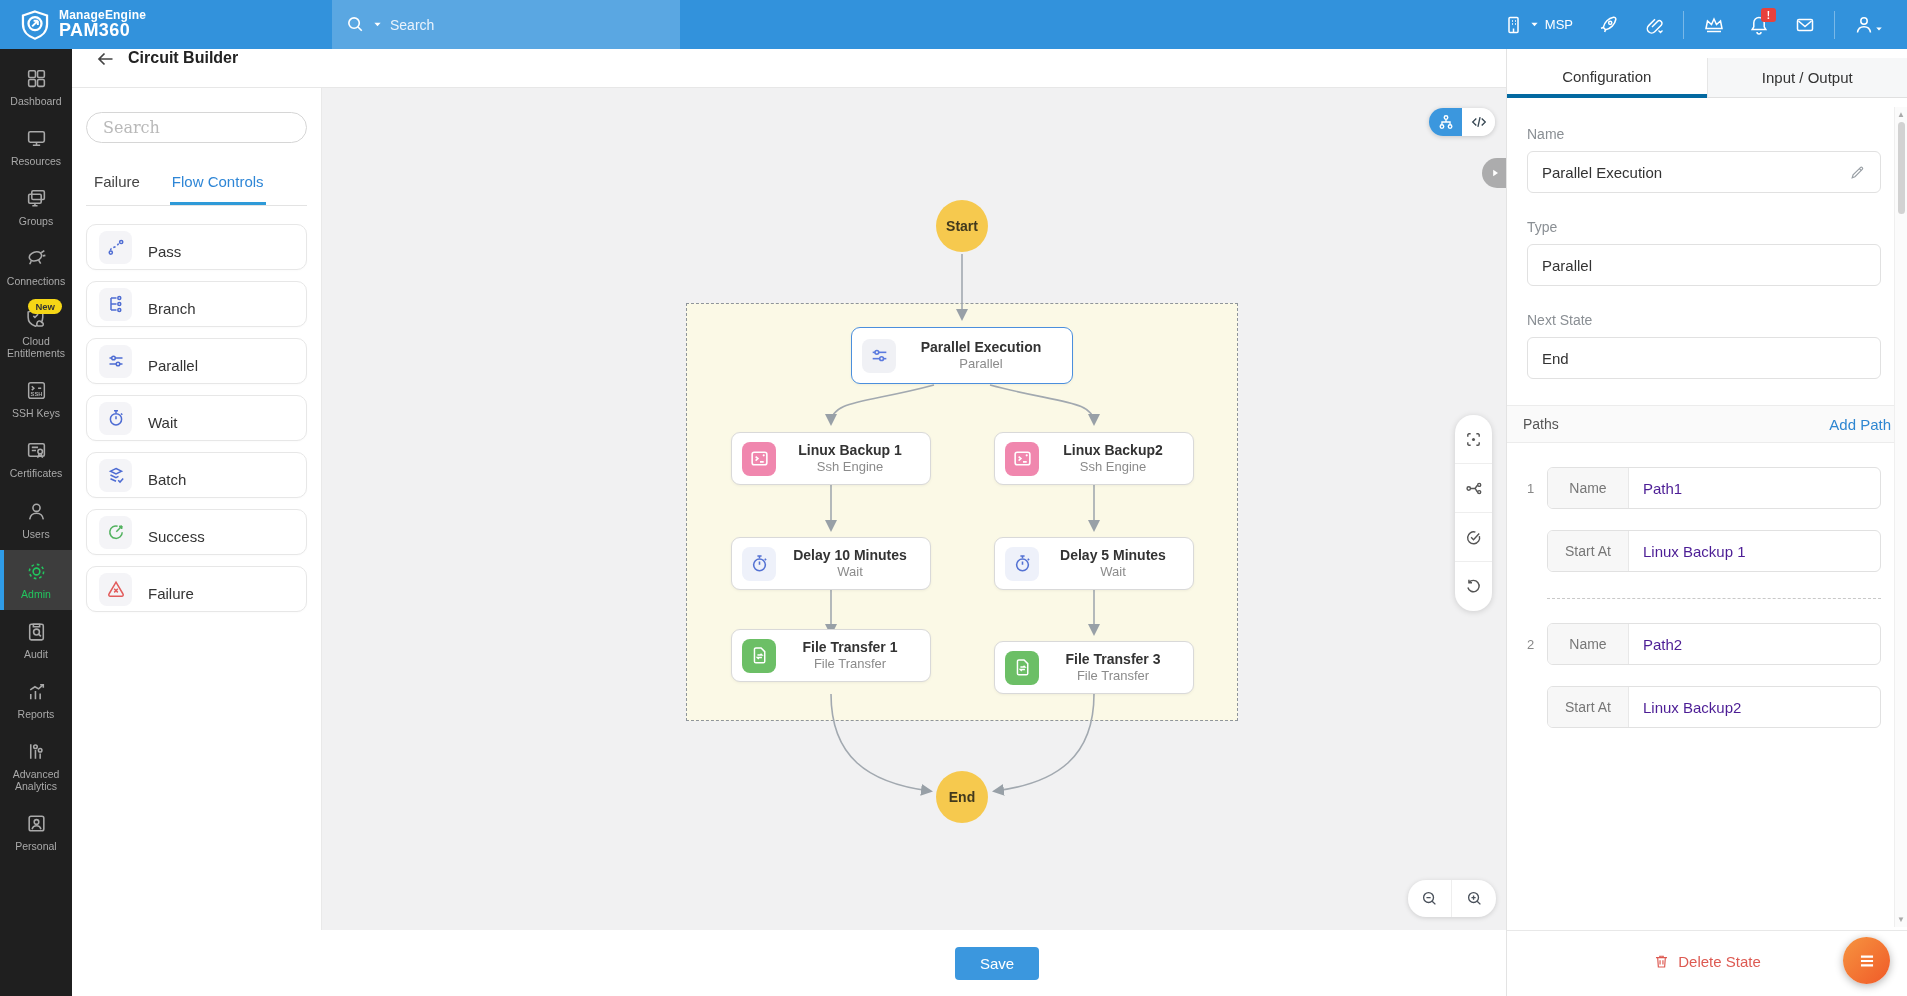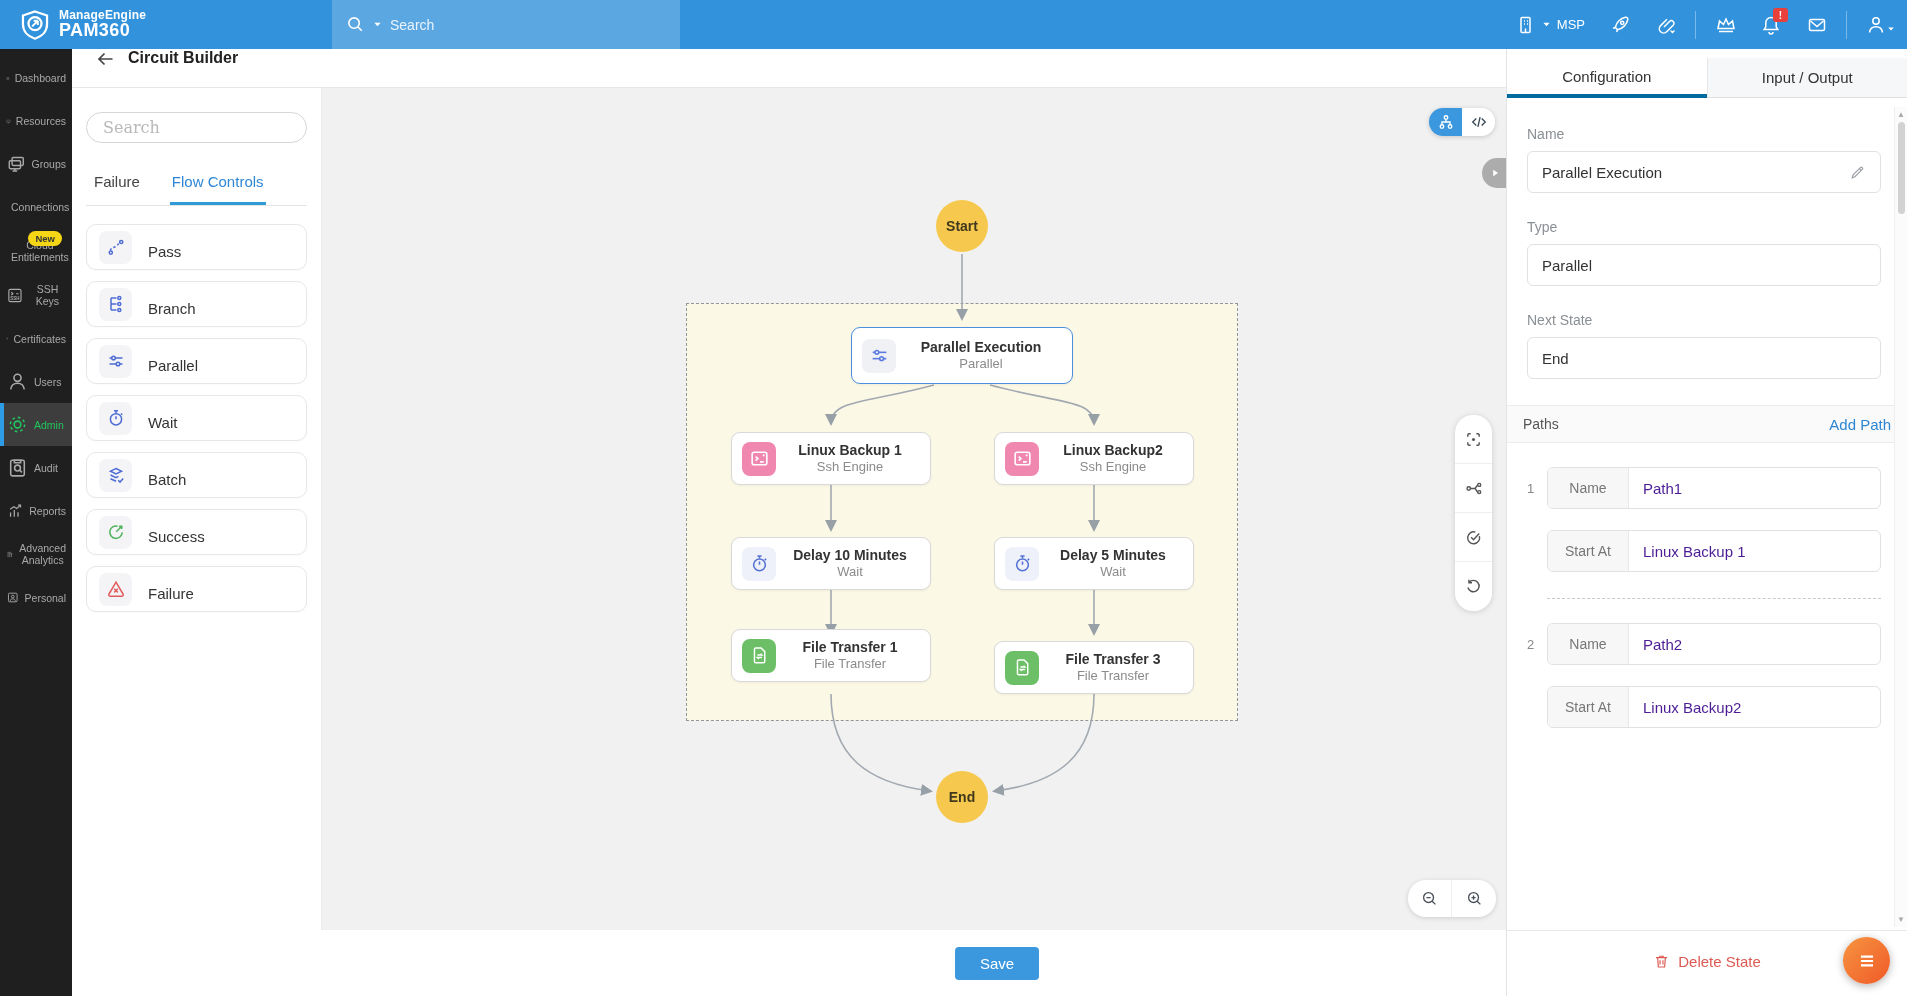--- a/index.html
+++ b/index.html
@@ -9,32 +9,32 @@
   
   .topbar { height:49px; background:#3292dc; display:flex; align-items:stretch; color:#fff; }
   .brand { display:flex; align-items:center; gap:7px; padding:0 18px; width:332px; }
   .brand-shield { width:34px; height:34px; }
   .brand-text { line-height:1.05; }
   .brand-top { font-size:12px; font-weight:bold; letter-spacing:.2px; }
   .brand-bottom { font-size:18px; font-weight:bold; letter-spacing:.4px; }
   .top-search { width:348px; background:#5aa7e2; display:flex; align-items:center; gap:8px; padding:0 14px; }
   .top-search input { background:transparent; border:none; outline:none; color:#fff; font-size:14px; width:240px; font-family:"Liberation Sans",sans-serif; }
   .top-search input::placeholder { color:#eaf3fc; }
-  .top-right { margin-left:auto; display:flex; align-items:center; gap:4px; padding-right:10px; }
+  .top-right { margin-left:auto; display:flex; align-items:center; gap:4px; padding-right:22px; }
   .top-ic { display:flex; align-items:center; justify-content:center; width:42px; height:49px; cursor:pointer; position:relative; }
   .msp { width:auto; gap:6px; padding:0 10px; font-size:13px; }
   .top-sep { width:1px; height:28px; background:rgba(255,255,255,.35); margin:0 4px; }
   .bell-badge { position:absolute; top:8px; right:4px; background:#e8413c; color:#fff; font-size:10px; font-weight:bold; min-width:15px; height:14px; border-radius:3px; display:flex; align-items:center; justify-content:center; padding:0 3px; }
 
   
   .row { display:flex; height:947px; }
 
   
   .nav { width:72px; background:#1f1f1f; display:flex; flex-direction:column; padding-top:8px; flex-shrink:0; }
-  .nav-item { display:flex; flex-direction:row; align-items:center; gap:5px; padding:10px 2px; color:#a9a9a9; cursor:pointer; position:relative; border-left:4px solid transparent; border-right:4px solid transparent; }
+  .nav-item { display:flex; flex-direction:column; align-items:center; gap:5px; padding:10px 2px; color:#a9a9a9; cursor:pointer; position:relative; border-left:4px solid transparent; border-right:4px solid transparent; }
   .nav-item svg { width:23px; height:23px; }
   .nav-label { font-size:10.5px; text-align:center; line-height:1.15; }
   .nav-item.active { background:#3d3d3d; color:#22c55e; border-left:4px solid #2f9ce8; }
   .new-badge { position:absolute; top:2px; right:6px; background:#f3d padding; background:#f5d616; color:#333; font-size:9.5px; font-weight:bold; border-radius:9px; padding:2px 7px; }
 
   
   .center { display:flex; flex-direction:column; width:1434px; flex-shrink:0; }
   .page-header { height:39px; background:#fff; border-bottom:1px solid #e7e7e7; display:flex; align-items:flex-start; gap:12px; padding:0 24px; }
   .back-ic { color:#444; display:flex; cursor:pointer; }
   .page-title { font-size:16px; font-weight:bold; color:#222; }

